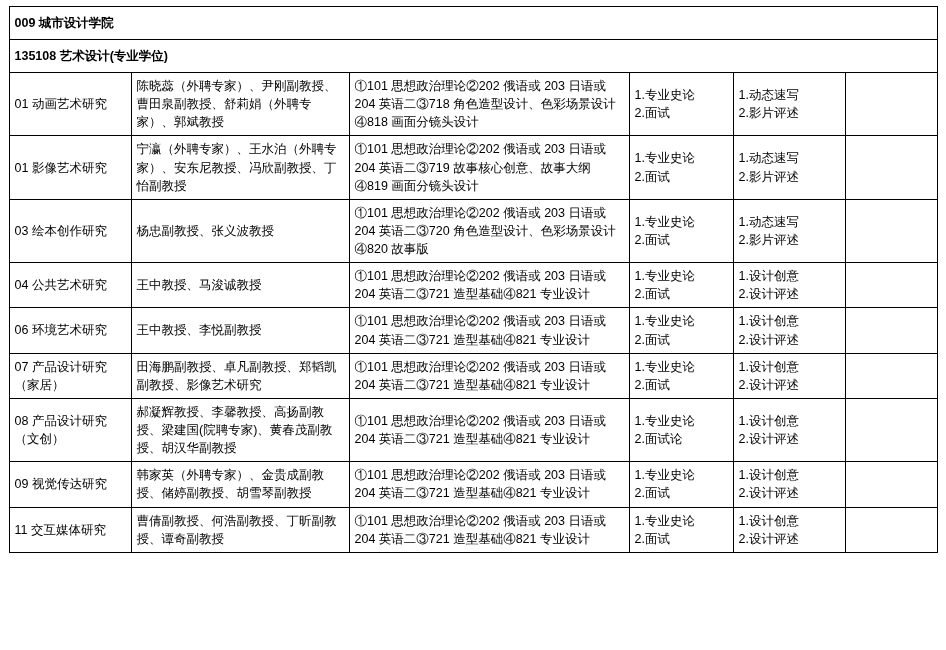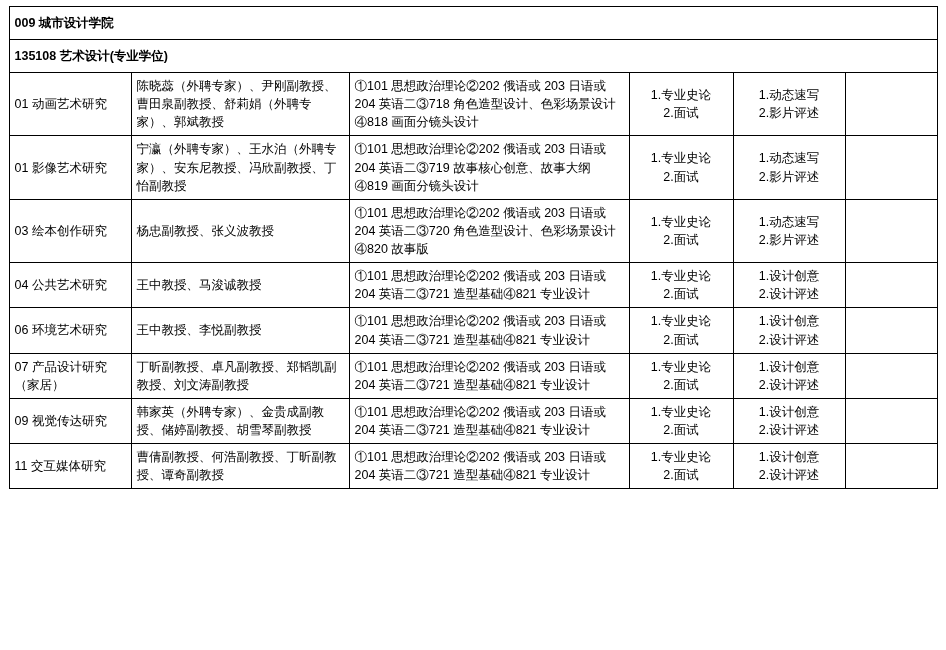--- a/index.html
+++ b/index.html
@@ -44,21 +44,21 @@
     font-weight: bold;
     font-size: 13.5px;
     padding: 7px 8px;
   }
   .hdr-college td { height: 24px; }
   .hdr-major td   { height: 24px; }
 
   .cell-dir  { text-align: left; }
   .cell-tutor{ text-align: left; }
   .cell-exam { text-align: left; margin-top: 32px; }
-  .cell-re   { text-align: center; }
+  .cell-re   { text-align: left; }
   .cell-empty{ text-align: left; }
 
   .stack-line { display: block; }
 </style>
 </head>
 <body>
 
 <div class="page">
   <table class="admission">
     <colgroup>
@@ -142,25 +142,39 @@
             <span class="stack-line">2.面试</span>
           </td>
           <td class="cell-re">
             <span class="stack-line">1.设计创意</span>
             <span class="stack-line">2.设计评述</span>
           </td>
           <td class="cell-empty"></td>
         </tr>
         <tr>
           <td class="cell-dir">07 产品设计研究（家居）</td>
-          <td class="cell-tutor">丁昕副教授、卓凡副教授、郑韬凯副教授、刘文涛副教授</td>
-          <td class="cell-exam">①101 思想政治理论②202 俄语或 203 日语或 204 英语二③721 造型基础④821 专业设计</td>
-          <td class="cell-re">
-            <span class="stack-line">1.专业史论</span>
-            <span class="stack-line">2.面试</span>
+          <td class="cell-tutor">田海鹏副教授、卓凡副教授、郑韬凯副教授、影像艺术研究</td>
+          <td class="cell-exam">①101 思想政治理论②202 俄语或 203 日语或 204 英语二③721 造型基础④821 专业设计</td>
+          <td class="cell-re">
+            <span class="stack-line">1.专业史论</span>
+            <span class="stack-line">2.面试</span>
+          </td>
+          <td class="cell-re">
+            <span class="stack-line">1.设计创意</span>
+            <span class="stack-line">2.设计评述</span>
+          </td>
+          <td class="cell-empty"></td>
+        </tr>
+        <tr>
+          <td class="cell-dir">08 产品设计研究（文创）</td>
+          <td class="cell-tutor">郝凝辉教授、李馨教授、高扬副教授、梁建国(院聘专家)、黄春茂副教授、胡汉华副教授</td>
+          <td class="cell-exam">①101 思想政治理论②202 俄语或 203 日语或 204 英语二③721 造型基础④821 专业设计</td>
+          <td class="cell-re">
+            <span class="stack-line">1.专业史论</span>
+            <span class="stack-line">2.面试论</span>
           </td>
           <td class="cell-re">
             <span class="stack-line">1.设计创意</span>
             <span class="stack-line">2.设计评述</span>
           </td>
           <td class="cell-empty"></td>
         </tr>
         <tr>
           <td class="cell-dir">09 视觉传达研究</td>
           <td class="cell-tutor">韩家英（外聘专家）、金贵成副教授、储婷副教授、胡雪琴副教授</td>

